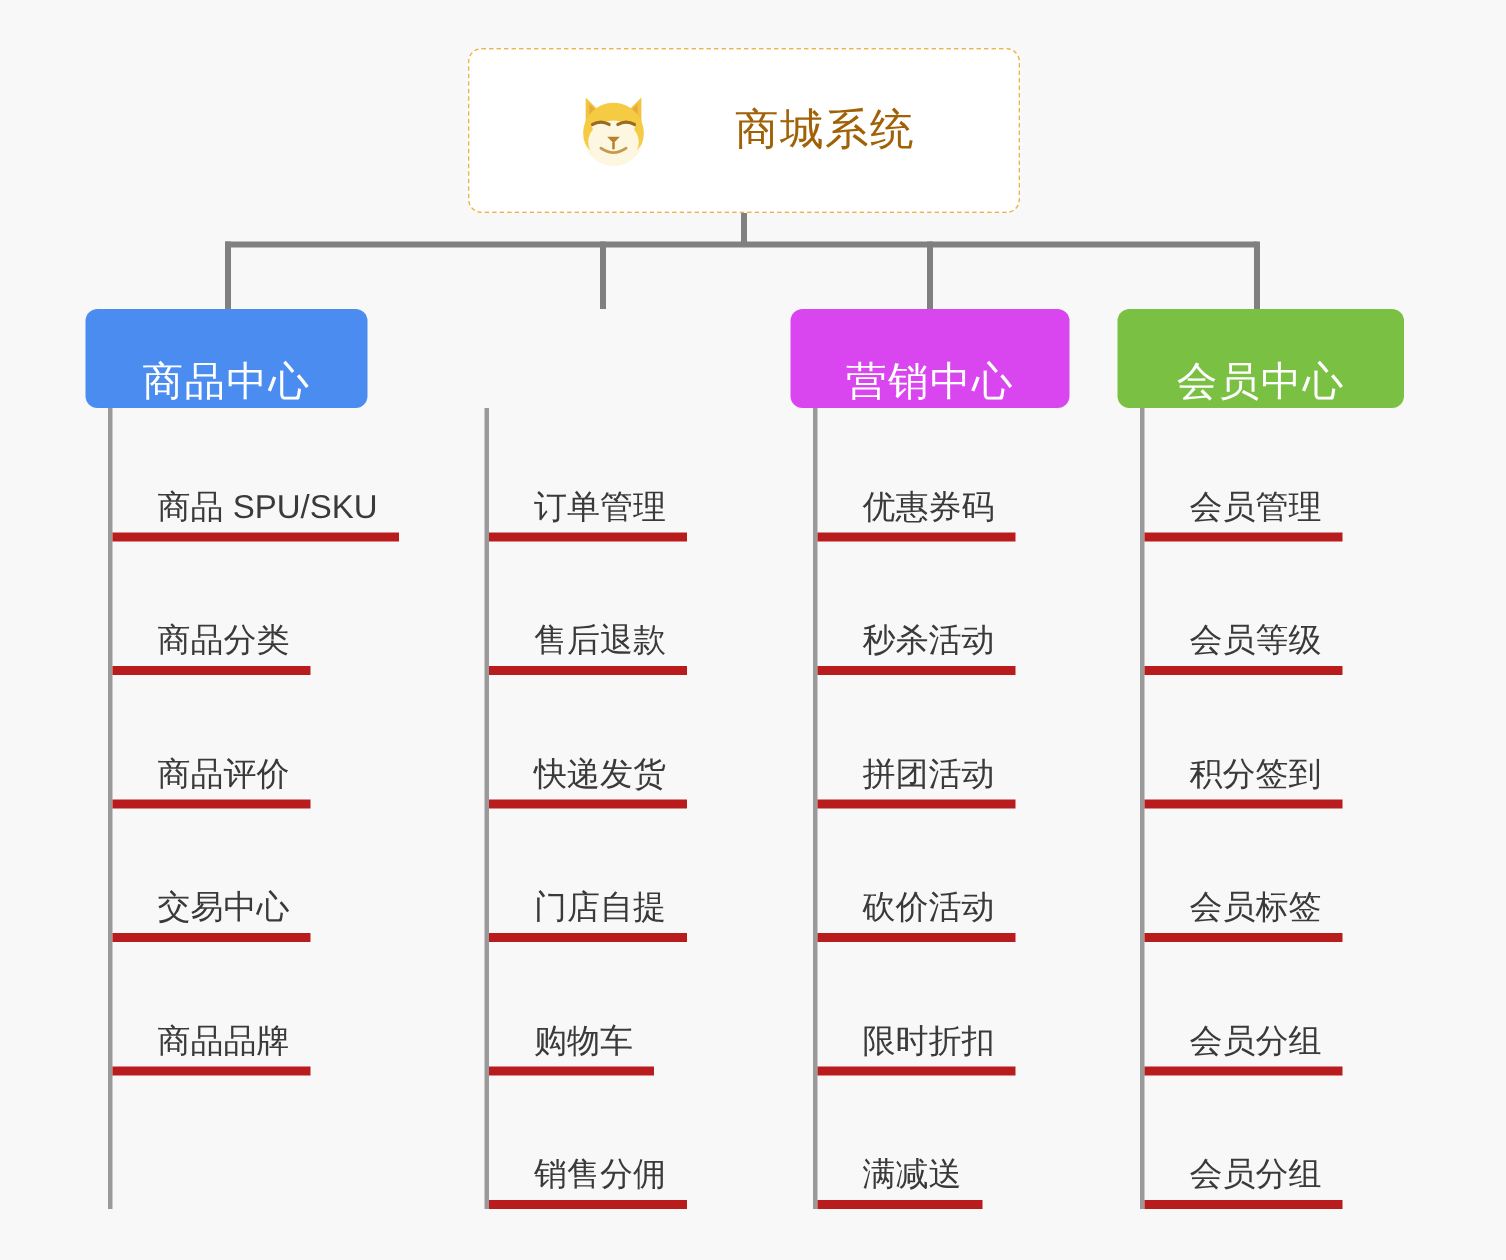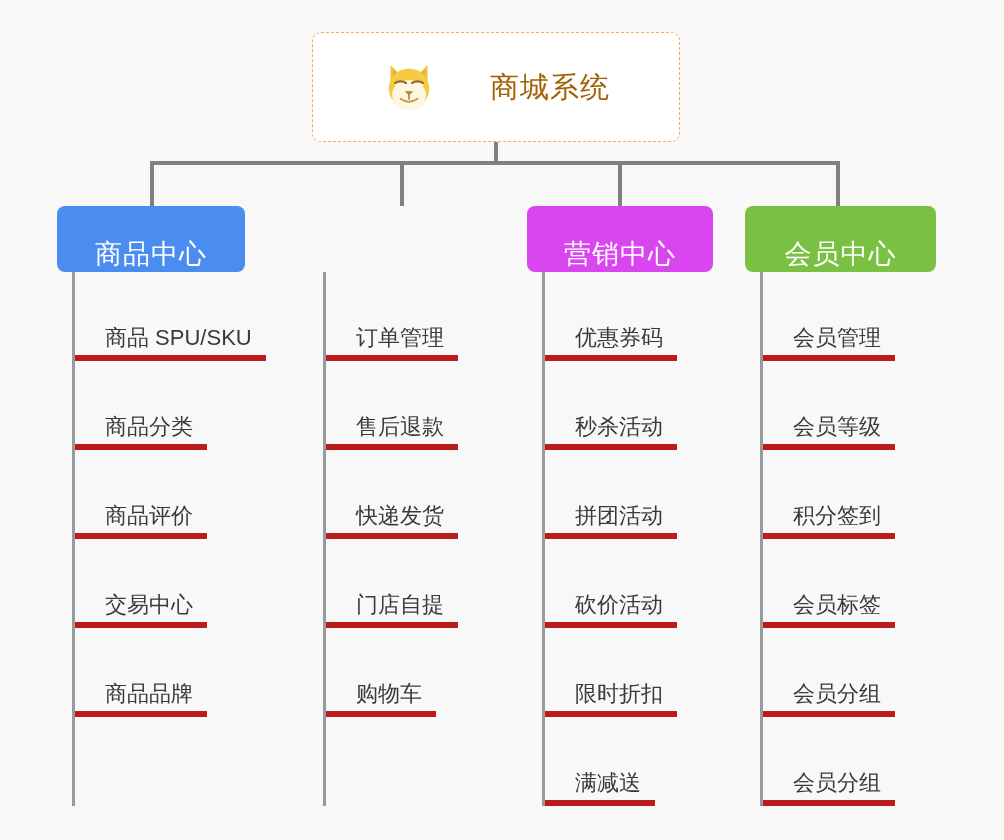--- a/index.html
+++ b/index.html
@@ -154,20 +154,23 @@
       </div>
     <div class="leaf">
         <span class="leaf-label">快递发货</span>
       </div>
     <div class="leaf">
         <span class="leaf-label">门店自提</span>
       </div>
     <div class="leaf">
         <span class="leaf-label">购物车</span>
       </div>
+    <div class="leaf">
+        <span class="leaf-label">销售分佣</span>
+      </div>
   </div>
 
   <div class="cat-box" style="left:527px;width:186px;background:#d946ef">
     <span>营销中心</span>
   </div>
   <div class="branch" style="left:542px">
     <div class="branch-rail" style="height:534px"></div>
     <div class="leaf">
         <span class="leaf-label">优惠券码</span>
       </div>

